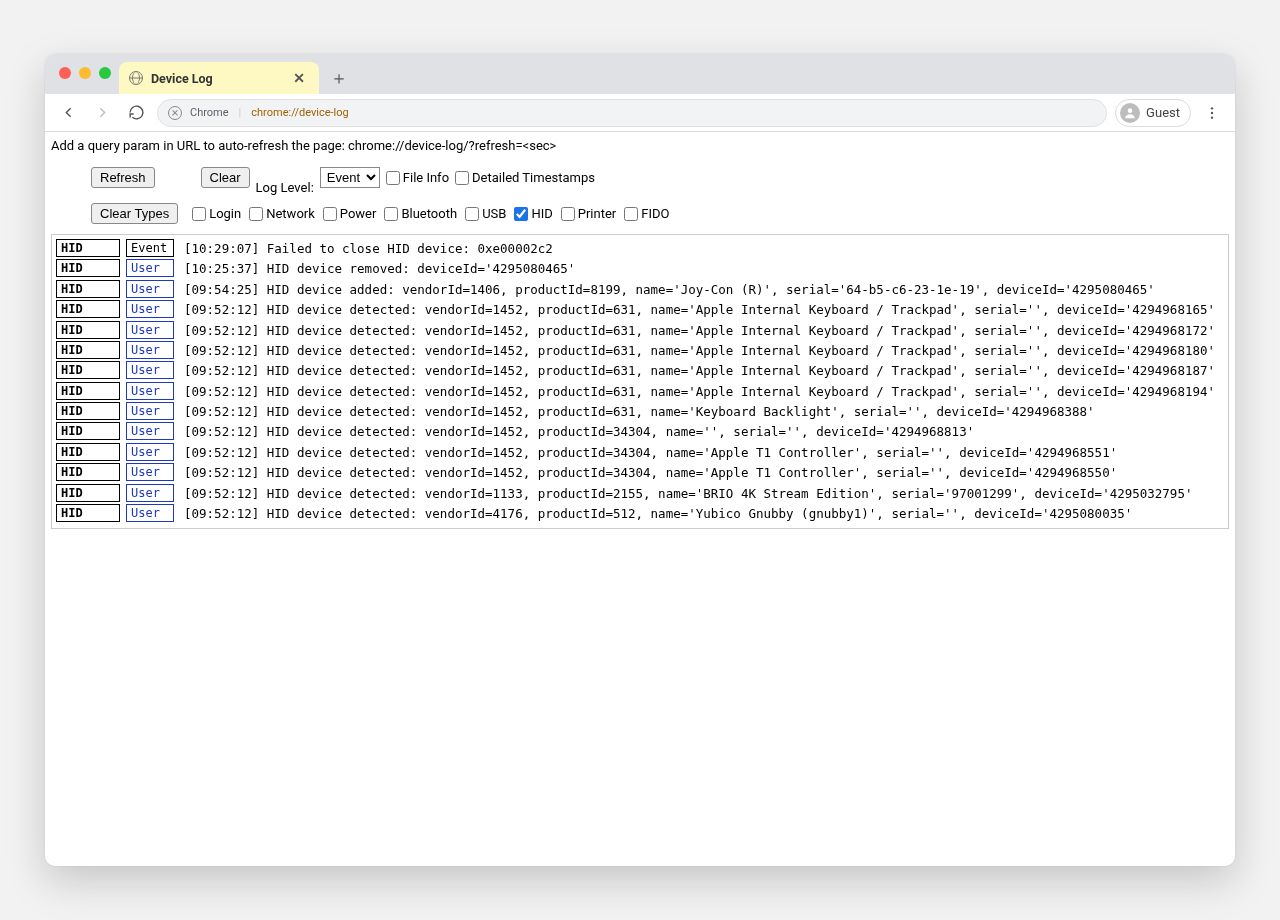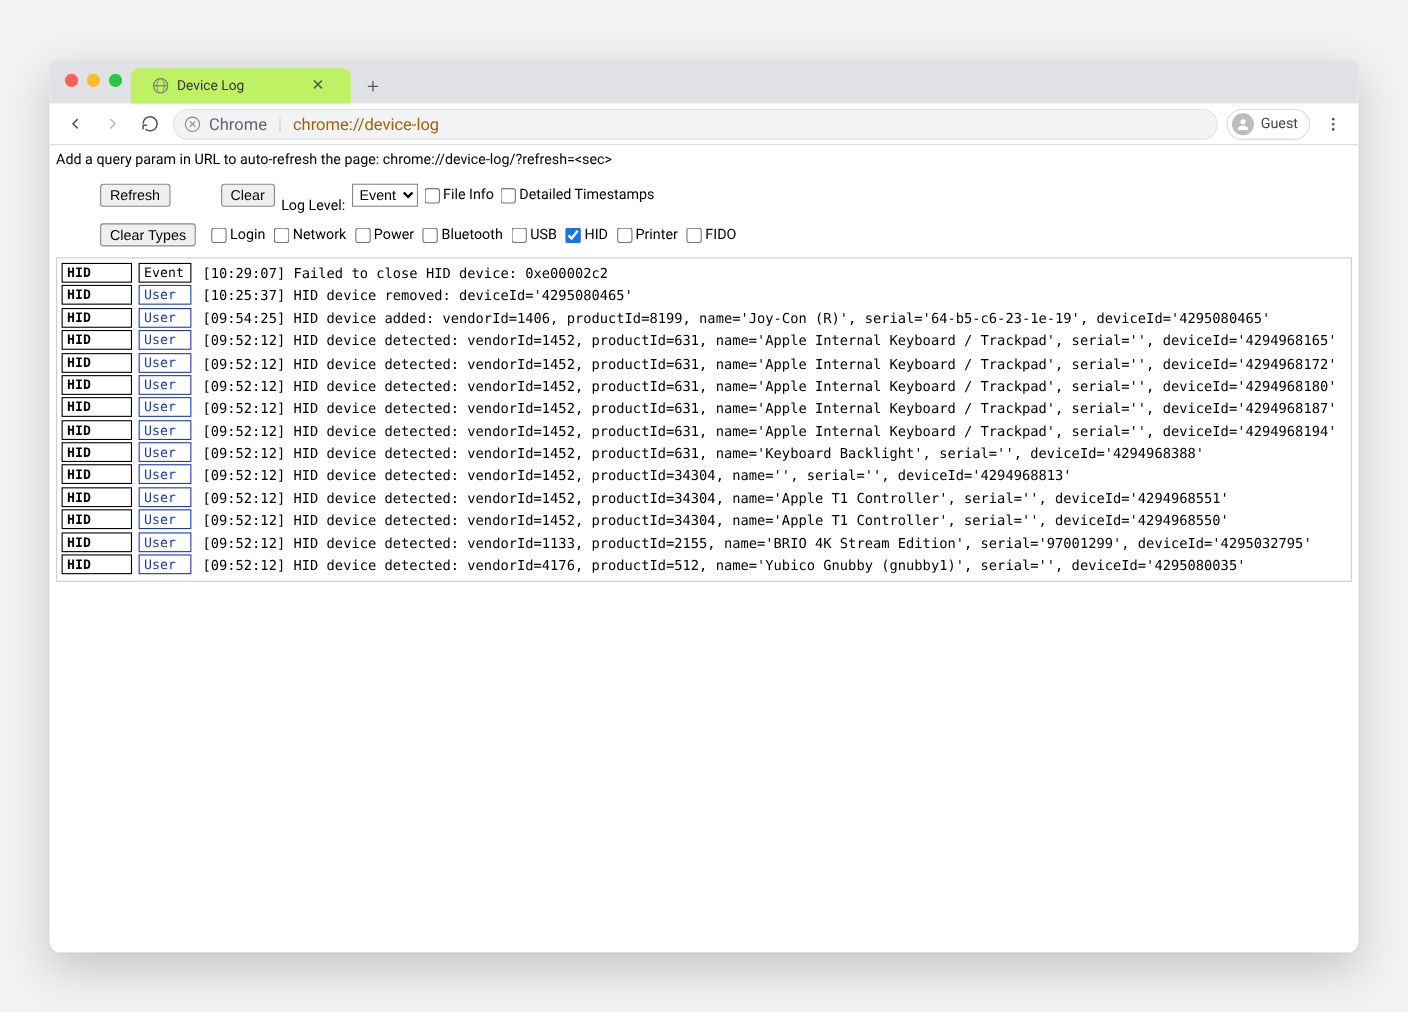--- a/index.html
+++ b/index.html
@@ -44,32 +44,33 @@
   .t-red { background: #ff5f57; }
   .t-yellow { background: #febc2e; }
   .t-green { background: #28c840; }
   .tabstrip {
     margin-left: 74px;
     display: flex;
     align-items: flex-end;
     height: 100%;
   }
   .tab {
-    background: #bef264;
+    background: #fef9c3;
     height: 32px;
     min-width: 200px;
     border-top-left-radius: 8px;
     border-top-right-radius: 8px;
     display: flex;
     align-items: center;
-    padding: 0 20px;
+    padding: 0 10px;
     gap: 8px;
     font-size: 12.5px;
     color: #333;
     position: relative;
+    font-weight: bold;
   }
   .tab .globe {
     width: 14px; height: 14px;
     border: 1.2px solid #777;
     border-radius: 50%;
     position: relative;
     flex-shrink: 0;
   }
   .tab .globe::before {
     content:"";
@@ -109,21 +110,21 @@
   .nav-ico svg { width:17px; height:17px; }
   .omnibox {
     flex:1;
     height: 28px;
     background: #f1f3f4;
     border: 1px solid #e0e0e0;
     border-radius: 14px;
     display:flex; align-items:center;
     padding: 0 10px;
     gap:8px;
-    font-size: 15px;
+    font-size: 11px;
     color:#5f6368;
     text-align:right;
   }
   .omnibox .site-icon {
     width:14px; height:14px;
     display:inline-block;
     border:1.3px solid #888;
     border-radius:50%;
     position:relative;
     flex-shrink:0;

